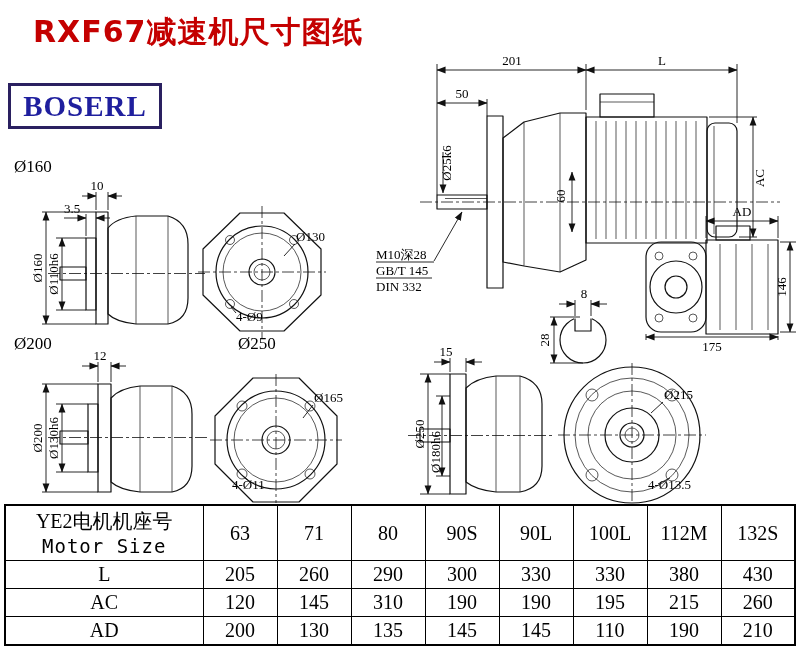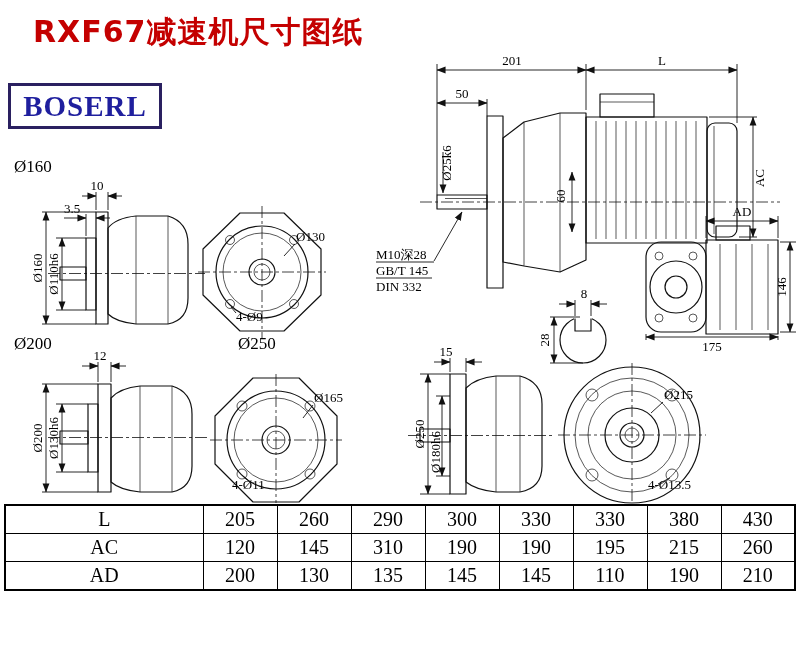--- a/index.html
+++ b/index.html
@@ -270,20 +270,34 @@
         <col class="cn">
         <col class="cn">
         <col class="cn">
         <col class="cn">
         <col class="cn">
         <col class="cn">
         <col class="cn">
         <col class="cn">
       </colgroup>
     <tbody>
+      <tr class="hdr">
+        <td>
+          <div class="hdr-cn">YE2电机机座号</div>
+          <div class="hdr-en">Motor Size</div>
+        </td>
+        <td>63</td>
+        <td>71</td>
+        <td>80</td>
+        <td>90S</td>
+        <td>90L</td>
+        <td>100L</td>
+        <td>112M</td>
+        <td>132S</td>
+      </tr>
       <tr class="row">
         <td>L</td>
         <td>205</td>
         <td>260</td>
         <td>290</td>
         <td>300</td>
         <td>330</td>
         <td>330</td>
         <td>380</td>
         <td>430</td>

